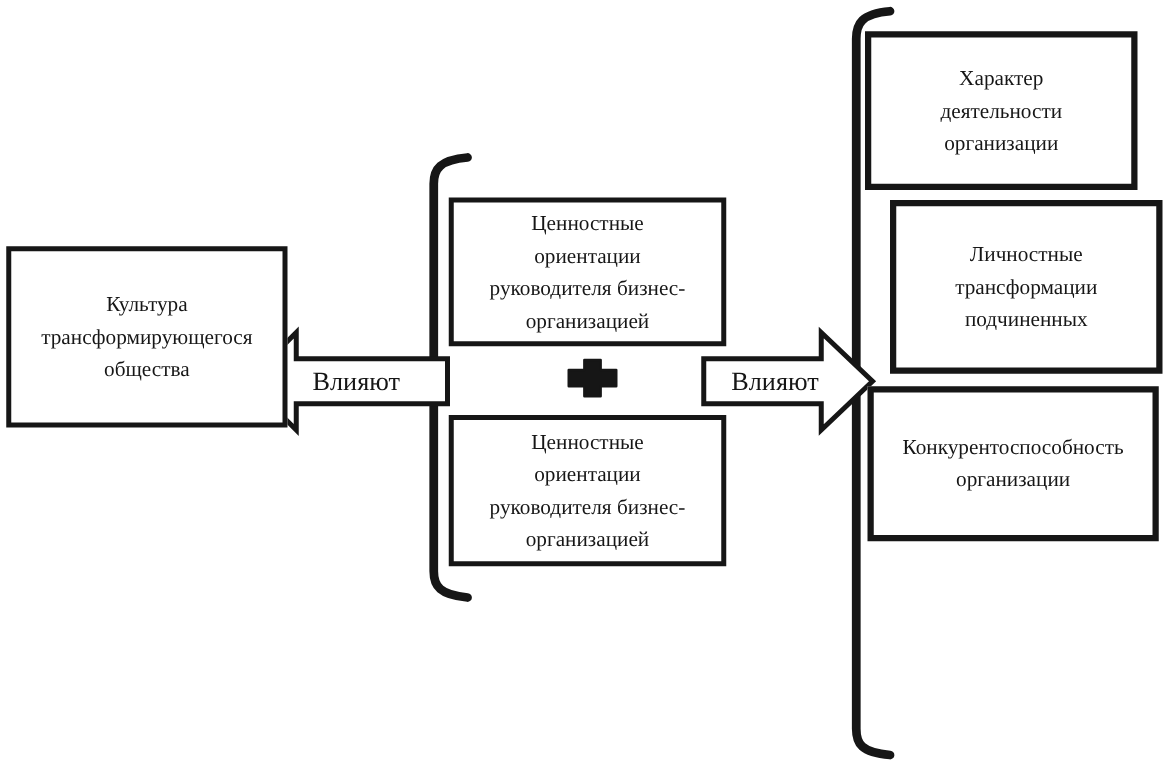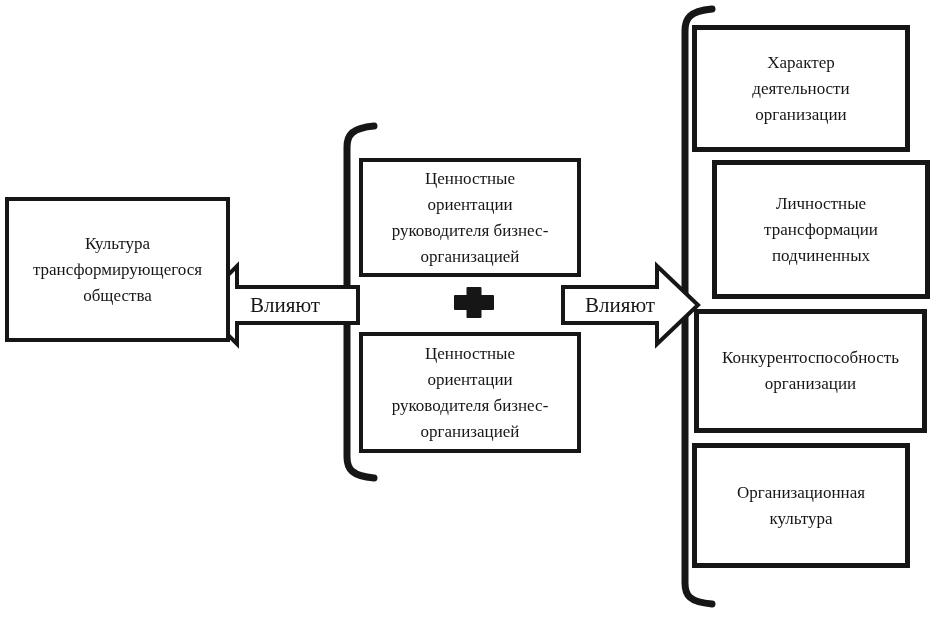--- a/index.html
+++ b/index.html
@@ -108,21 +108,17 @@
     <div class="box-text">Личностные
 трансформации
 подчиненных</div>
   </div>
 
   <div class="dbox thick right-box-3">
     <div class="box-text">Конкурентоспособность
 организации</div>
   </div>
 
-  <div class="dbox thick right-box-4">
-    <div class="box-text">Организационная
-культура</div>
-  </div>
 
   <div class="arrow-label left">Влияют</div>
   <div class="arrow-label right">Влияют</div>
 
 </div>
 
 </body></html>

